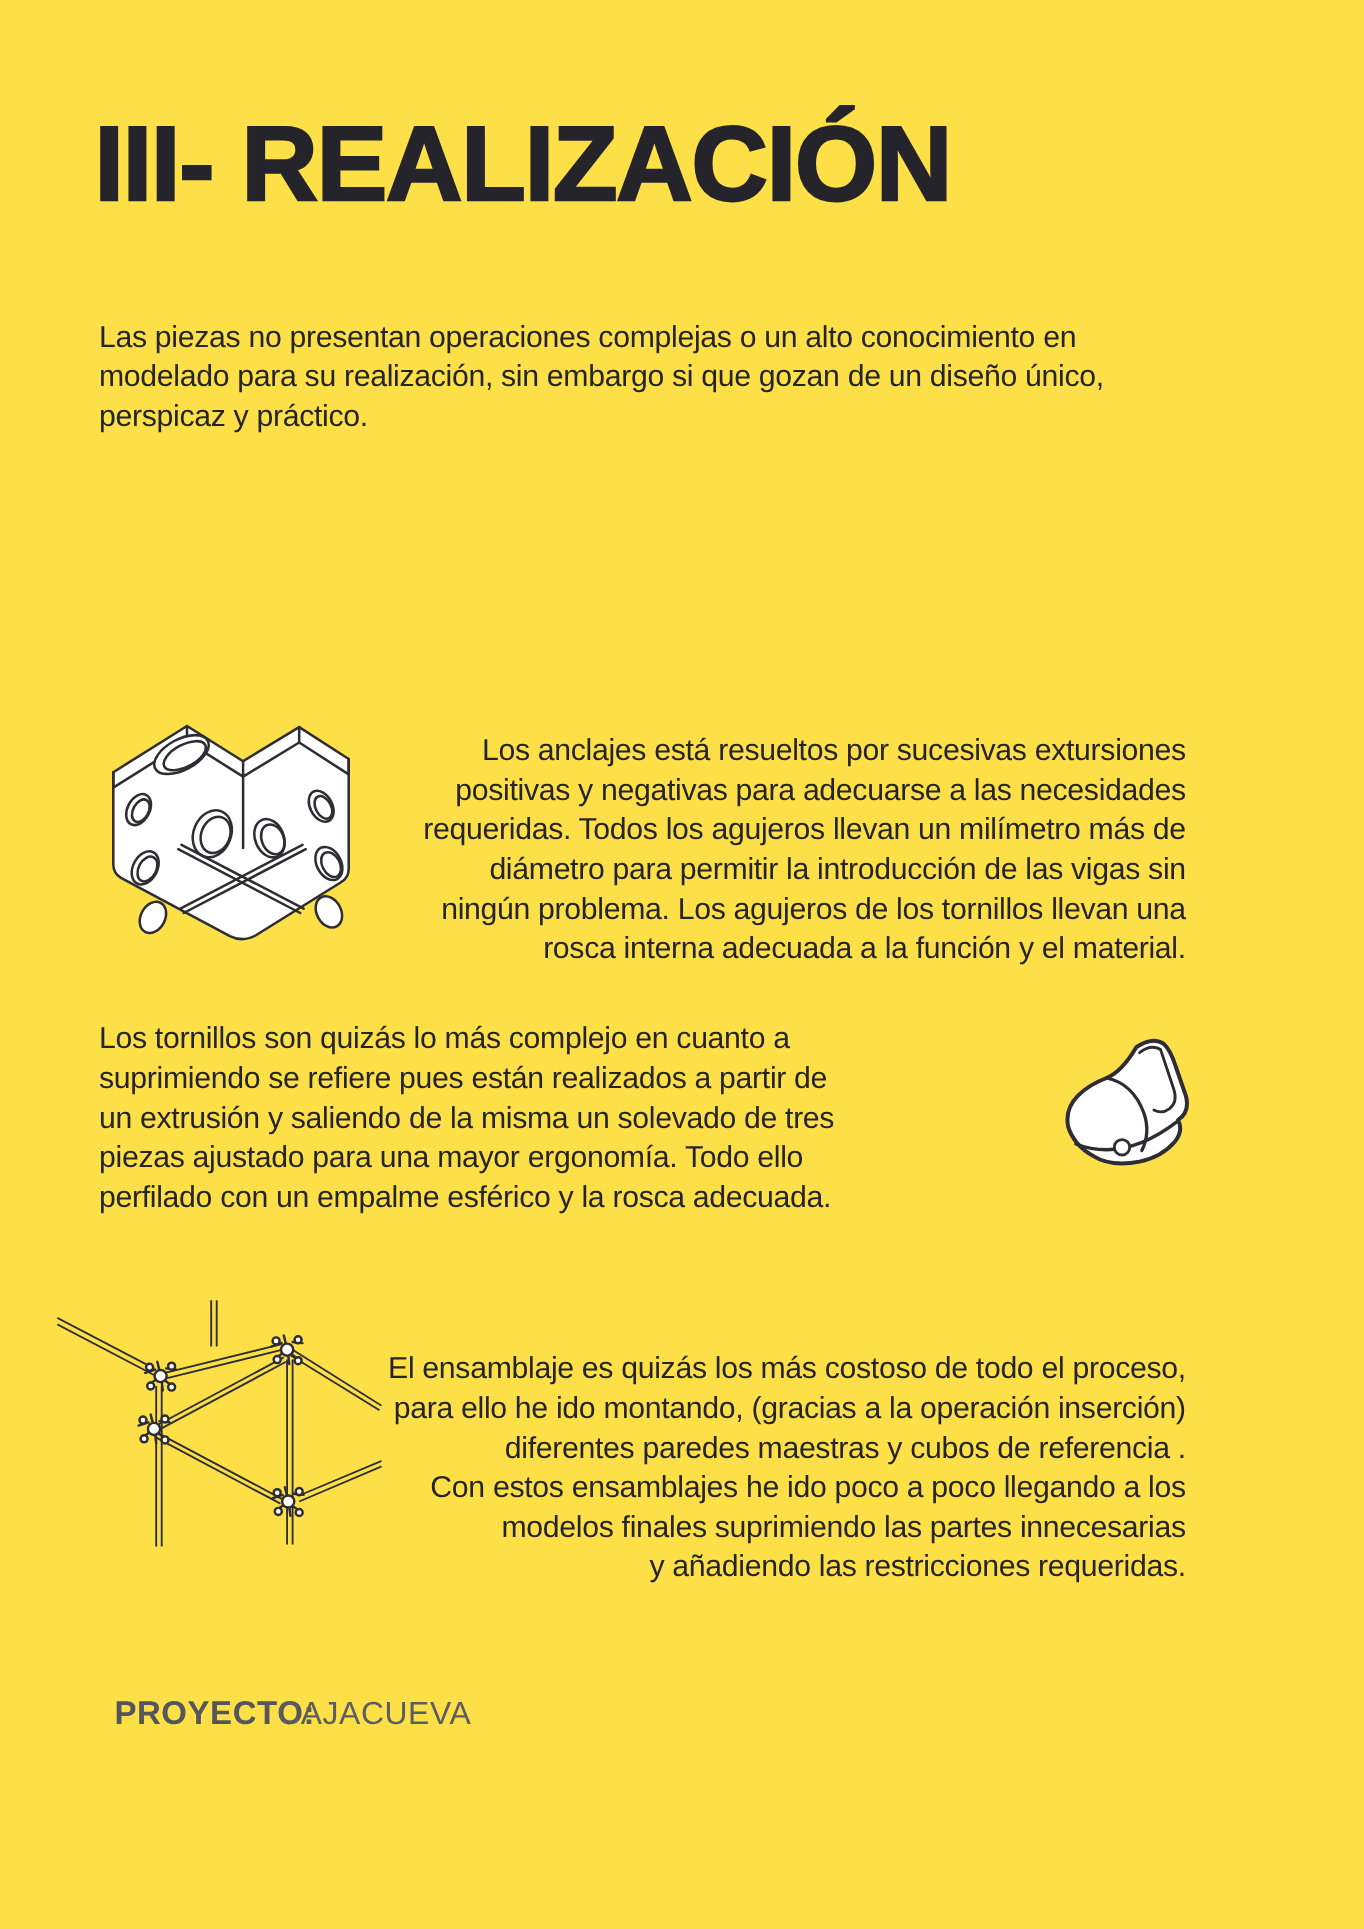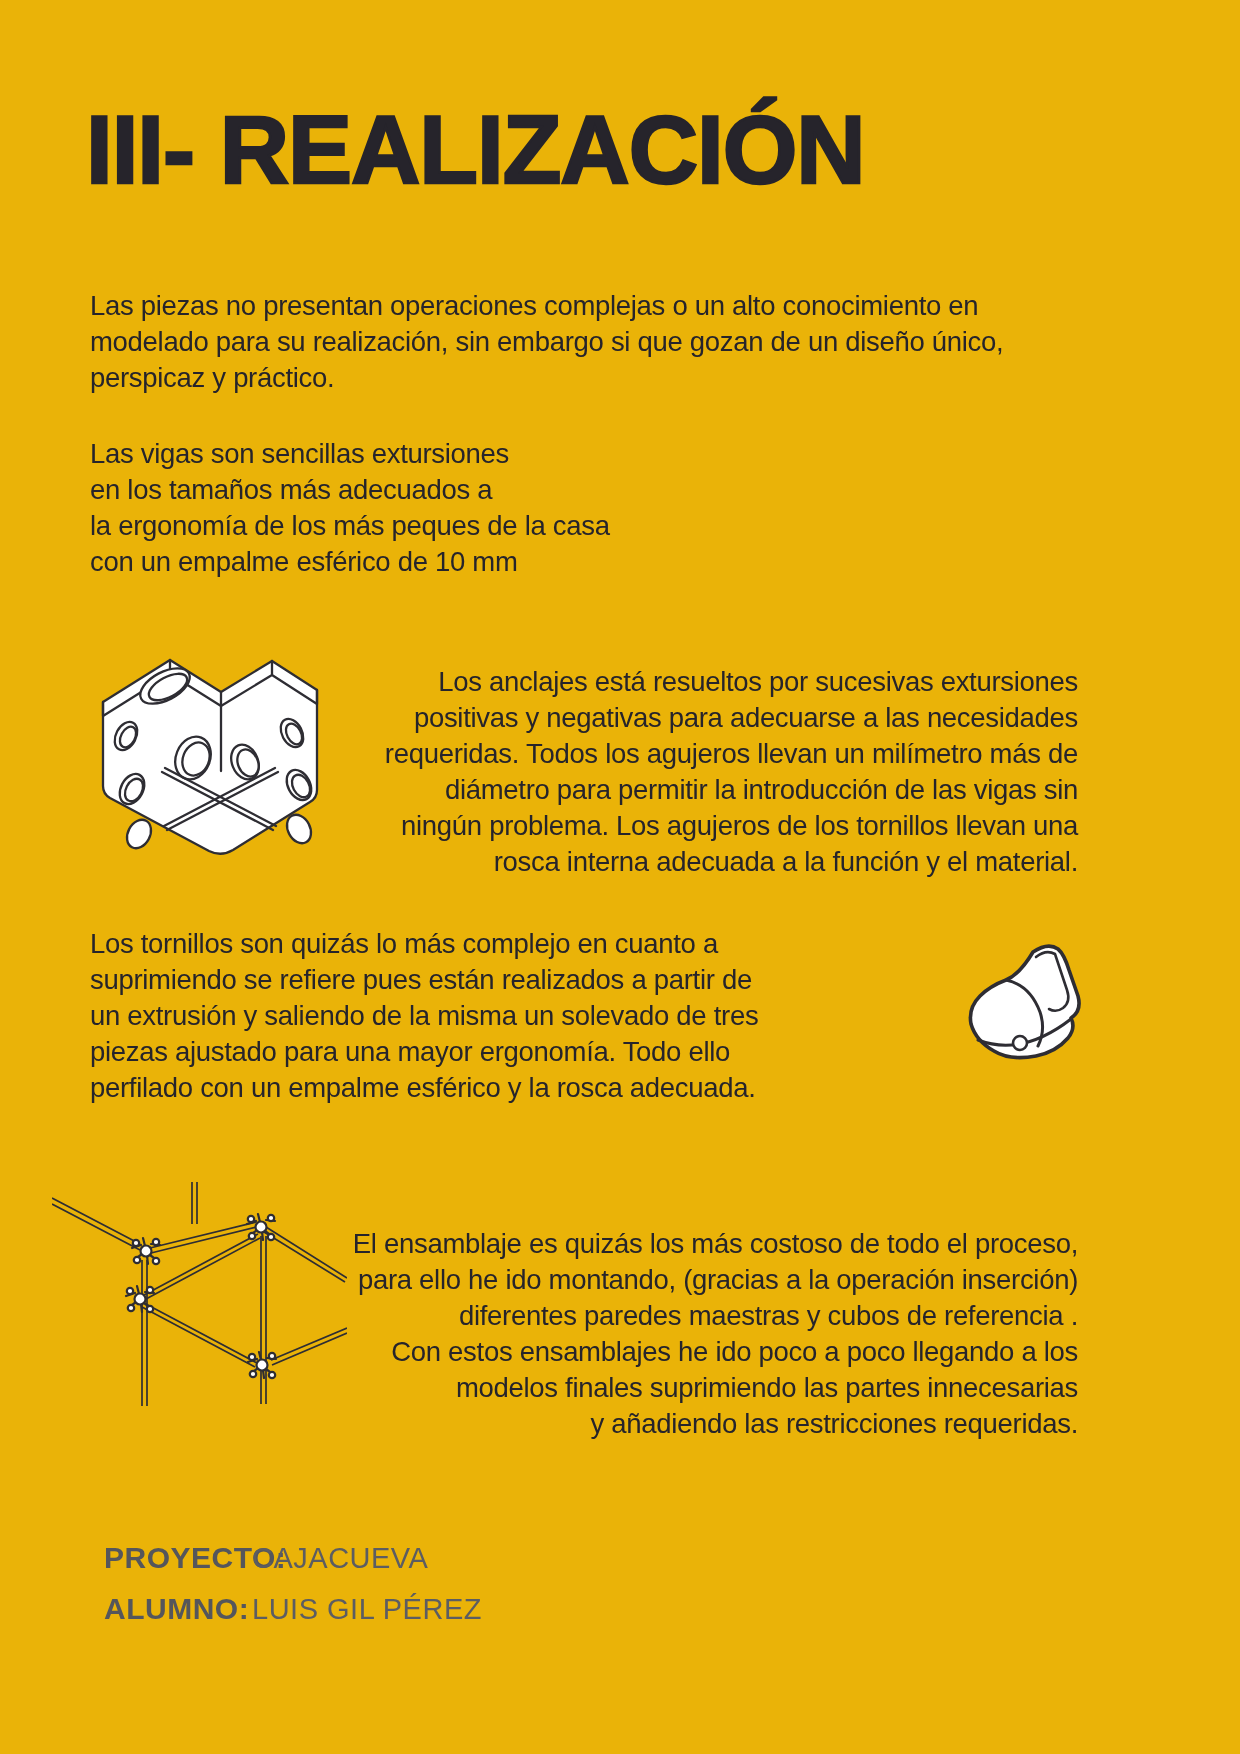--- a/index.html
+++ b/index.html
@@ -1,17 +1,17 @@
 <!DOCTYPE html>
 <html><head>
 <meta charset="utf-8">
 <style>
   html,body{margin:0;padding:0;background:#ffffff;}
   .page{
-    position:relative;width:1240px;height:1754px;background:#eab308;overflow:hidden;
+    position:relative;width:1240px;height:1754px;background:#fde047;overflow:hidden;
     font-family:"Liberation Sans",sans-serif;color:#26242b;
   }
   .title{
     position:absolute;left:86px;top:102px;
     font-size:96px;font-weight:bold;letter-spacing:-1px;line-height:1;
     color:#26242b;-webkit-text-stroke:2.5px #26242b;
     white-space:nowrap;
   }
   .para{
     position:absolute;font-size:27.5px;line-height:36px;letter-spacing:-0.3px;
@@ -47,24 +47,20 @@
 <body>
 
 <div class="page">
 
   <div class="title">III- REALIZACIÓN</div>
 
   <div class="para" id="para-intro">Las piezas no presentan operaciones complejas o un alto conocimiento en
 modelado para su realización, sin embargo si que gozan de un diseño único,
 perspicaz y práctico.</div>
 
-  <div class="para" id="para-vigas">Las vigas son sencillas extursiones
-en los tamaños más adecuados a
-la ergonomía de los más peques de la casa
-con un empalme esférico de 10 mm</div>
 
 
   <div class="drawing" id="drawing-anchor">
     <svg width="245" height="285" viewBox="0 0 245 285">
       <g class="face" stroke-width="2.3">
         <path d="M10,116 L77,74 L128,106 L179,75 L224,104 L224,204 Q224,212 217,216 L140,264 Q128,271 116,265 L17,212 Q10,208 10,200 Z"></path>
         <path d="M10,116 L10,130 L77,88 L128,120 L179,89 L224,118 M224,104 L224,118 M77,74 L77,88 M179,75 L179,89 M128,106 L128,120" fill="none"></path>
         <line x1="128" y1="120" x2="128" y2="185"></line>
         <ellipse cx="72" cy="100" rx="27" ry="14" transform="rotate(-28 72 100)"></ellipse>
         <ellipse cx="75" cy="101" rx="21" ry="10" transform="rotate(-28 75 101)"></ellipse>
@@ -167,19 +163,15 @@
 diferentes paredes maestras y cubos de referencia .
 Con estos ensamblajes he ido poco a poco llegando a los
 modelos finales suprimiendo las partes innecesarias
 y añadiendo las restricciones requeridas.</div>
 
   <div class="footer-row" id="row-project">
     <span class="footer-label">PROYECTO:</span>
     <span class="footer-value">CAJACUEVA</span>
   </div>
 
-  <div class="footer-row" id="row-student">
-    <span class="footer-label">ALUMNO:</span>
-    <span class="footer-value">LUIS GIL PÉREZ</span>
-  </div>
 
 
 </div>
 
 </body></html>

